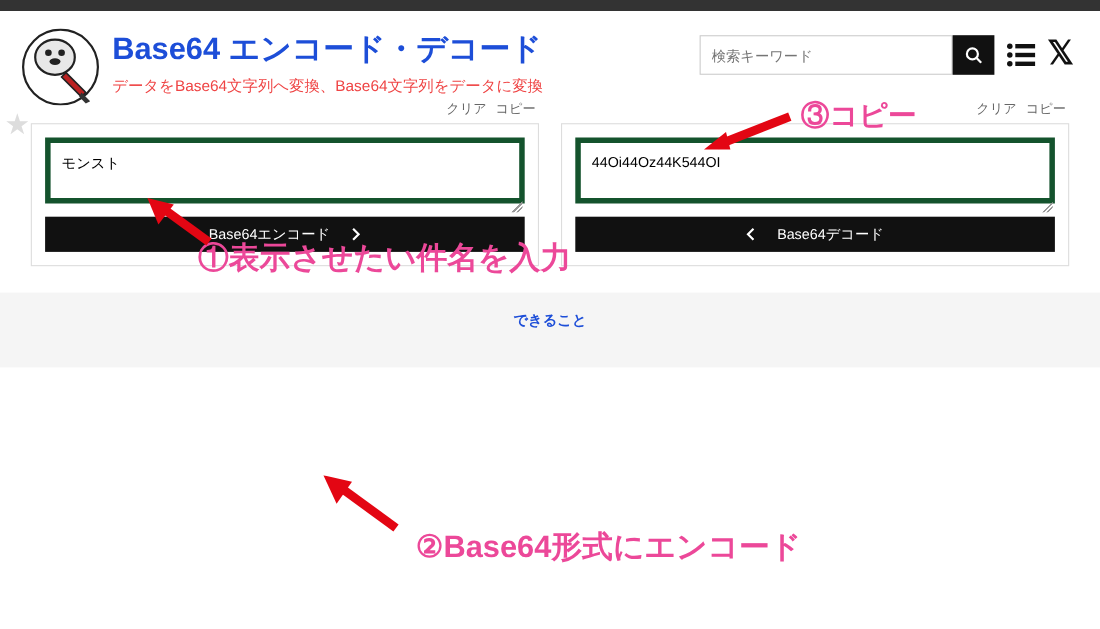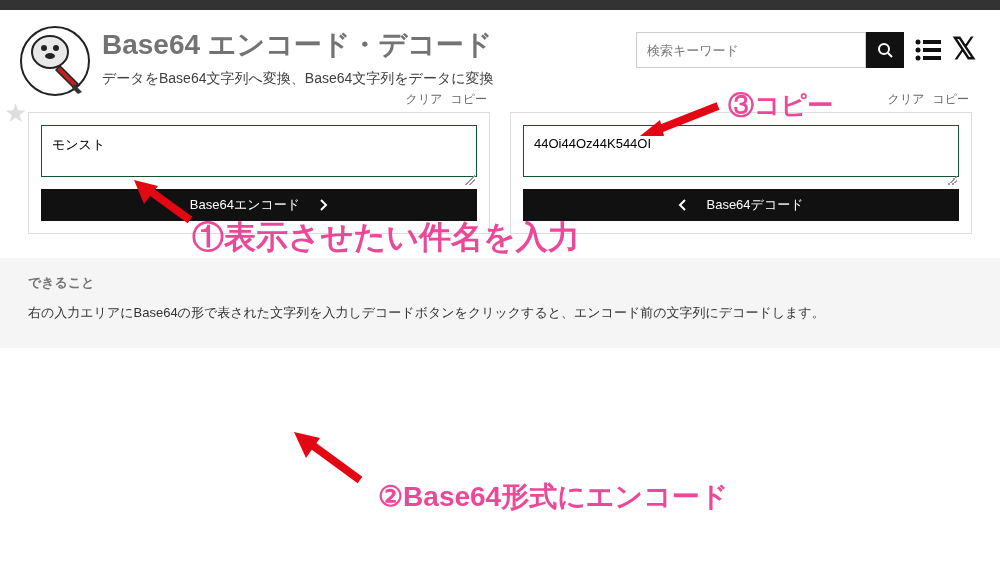--- a/index.html
+++ b/index.html
@@ -26,26 +26,26 @@
       width: 70px;
       height: 70px;
       flex-shrink: 0;
     }
     .header-text {
       flex: 1;
     }
     .page-title {
       font-size: 28px;
       font-weight: bold;
-      color: #737373;
+      color: #1d4ed8;
       margin-bottom: 6px;
     }
     .page-subtitle {
       font-size: 14px;
-      color: #404040;
+      color: #ef4444;
     }
     .header-right {
       display: flex;
       align-items: center;
       gap: 10px;
       margin-top: 6px;
       padding-left: 32px;
     }
     .search-box {
       display: flex;
@@ -113,21 +113,21 @@
       right: 2px;
       top: -22px;
       display: flex;
       gap: 8px;
       font-size: 12px;
       color: #666;
     }
     .panel-actions span { cursor: pointer; }
     .panel-textarea {
       flex: 1;
-      border: 1px solid #14532d;
+      border: 5px solid #14532d;
       margin: 12px;
       padding: 10px;
       font-size: 13px;
       font-family: inherit;
       resize: none;
       height: 230px;
       outline: none;
     }
     .panel-btn {
       margin: 0 12px 12px 12px;
@@ -142,36 +142,37 @@
       justify-content: center;
       gap: 20px;
     }
     .annotation {
       position: absolute;
       color: #ec4899;
       font-weight: bold;
       pointer-events: none;
     }
     .ann-copy { top: 88px; left: 728px; font-size: 26px; }
-    .ann-input { top: 216px; left: 192px; font-size: 32px; }
+    .ann-input { top: 216px; left: 180px; font-size: 28px; }
     .ann-encode { top: 478px; left: 378px; font-size: 28px; }
     .arrow {
       position: absolute;
       pointer-events: none;
     }
     .footer {
       background: #f5f5f5;
       padding: 16px 28px 24px 28px;
       margin-top: 24px;
     }
     .footer-title {
       font-size: 13px;
       font-weight: bold;
-      color: #737373;
+      color: #1d4ed8;
       margin-bottom: 10px;
+      text-align: center;
     }
     .footer-text {
       font-size: 13px;
       color: #333;
       line-height: 1.7;
     }
     .resize-handle {
       position: absolute;
       right: 14px;
       bottom: 48px;
@@ -271,15 +272,14 @@
   <polygon points="4,2 28,8 14,26" fill="#e30613"></polygon>
 </svg>
 <svg class="arrow" style="left:290px; top:432px; width:80px; height:55px;">
   <path d="M 70 48 L 18 10" stroke="#e30613" stroke-width="8" fill="none"></path>
   <polygon points="4,0 30,6 16,26" fill="#e30613"></polygon>
 </svg>
 
 <div class="footer">
   <div class="footer-title">できること</div>
   <div class="footer-text">
-    <div>右の入力エリアにBase64の形で表された文字列を入力しデコードボタンをクリックすると、エンコード前の文字列にデコードします。</div>
   </div>
 </div>
 
 </body></html>

